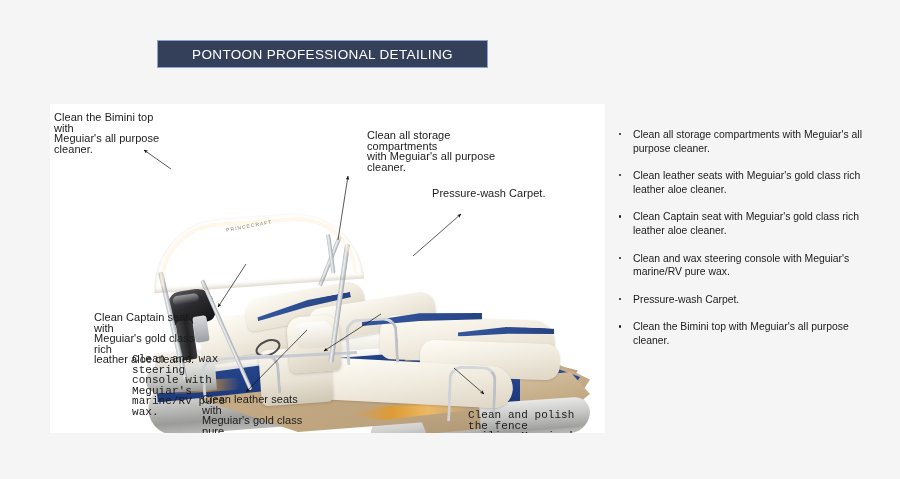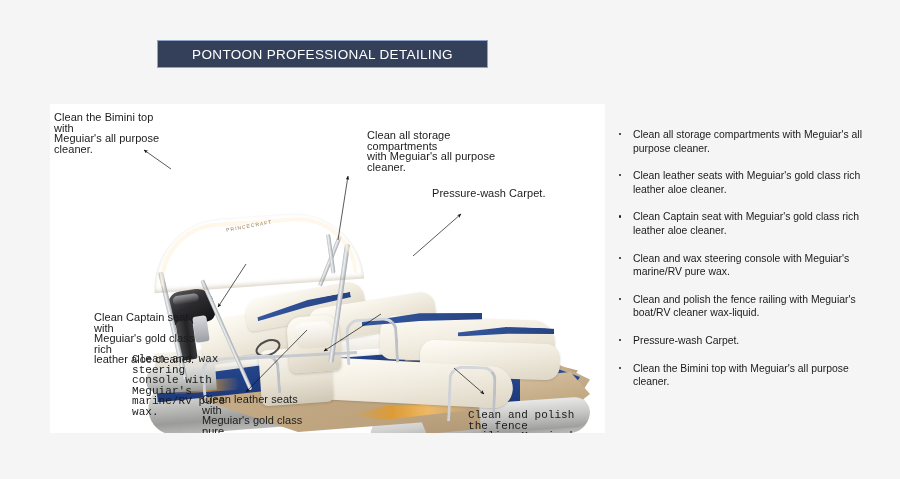--- a/index.html
+++ b/index.html
@@ -515,19 +515,18 @@
 railing Meguiar's boat/RV
 cleaner wax-liquid.</div>
   </div>
 
   <div id="checklist">
     <ul>
       <li><span class="bullet-dot"></span><span>Clean all storage compartments with Meguiar's all purpose cleaner.</span></li>
       <li><span class="bullet-dot"></span><span>Clean leather seats with Meguiar's gold class rich leather aloe cleaner.</span></li>
       <li><span class="bullet-dot"></span><span>Clean Captain seat with Meguiar's gold class rich leather aloe cleaner.</span></li>
       <li><span class="bullet-dot"></span><span>Clean and wax steering console with Meguiar's marine/RV pure wax.</span></li>
-      <li><span class="bullet-dot"></span><span>Clean and polish the fence railing with Meguiar's boat/RV cleaner wax-liquid.</span></li>
       <li><span class="bullet-dot"></span><span>Pressure-wash Carpet.</span></li>
       <li><span class="bullet-dot"></span><span>Clean the Bimini top with Meguiar's all purpose cleaner.</span></li>
     </ul>
   </div>
 
 </div>
 
 </body></html>

